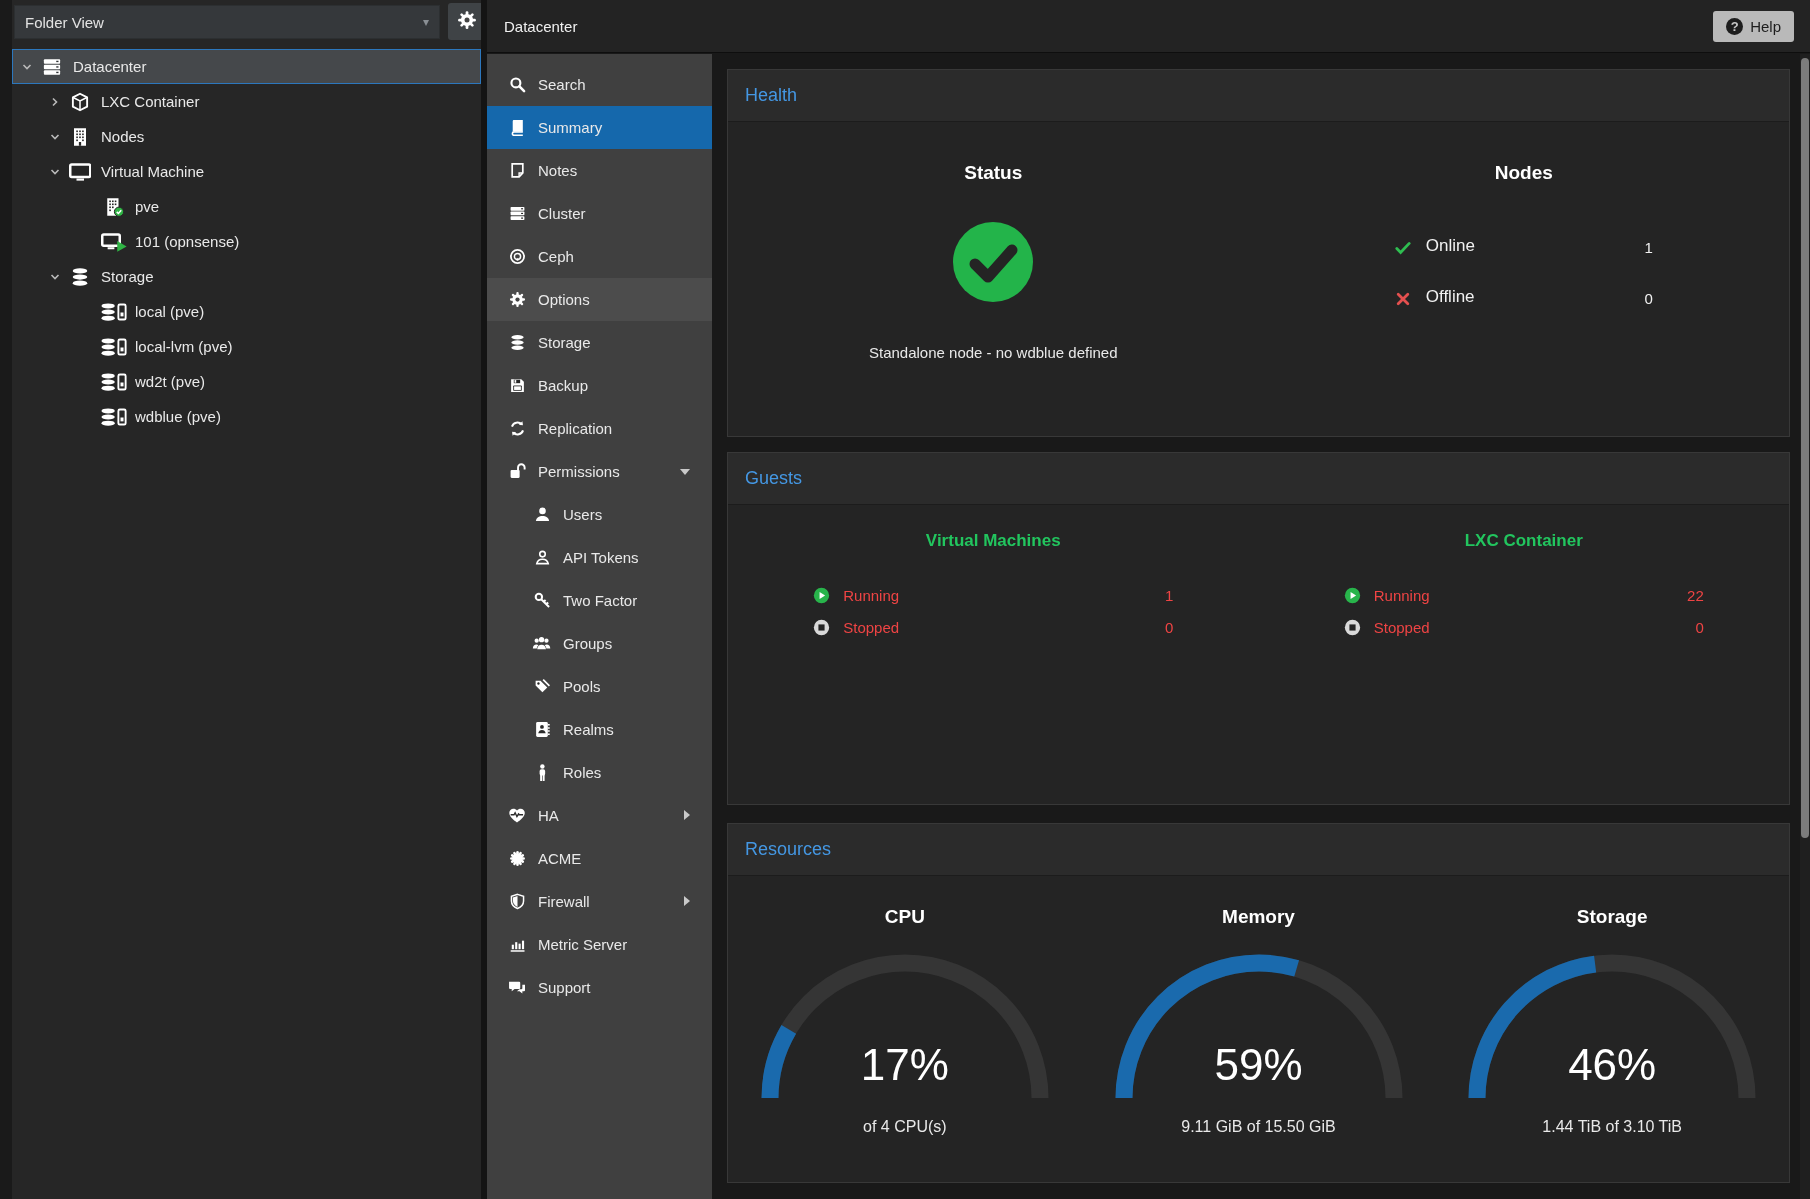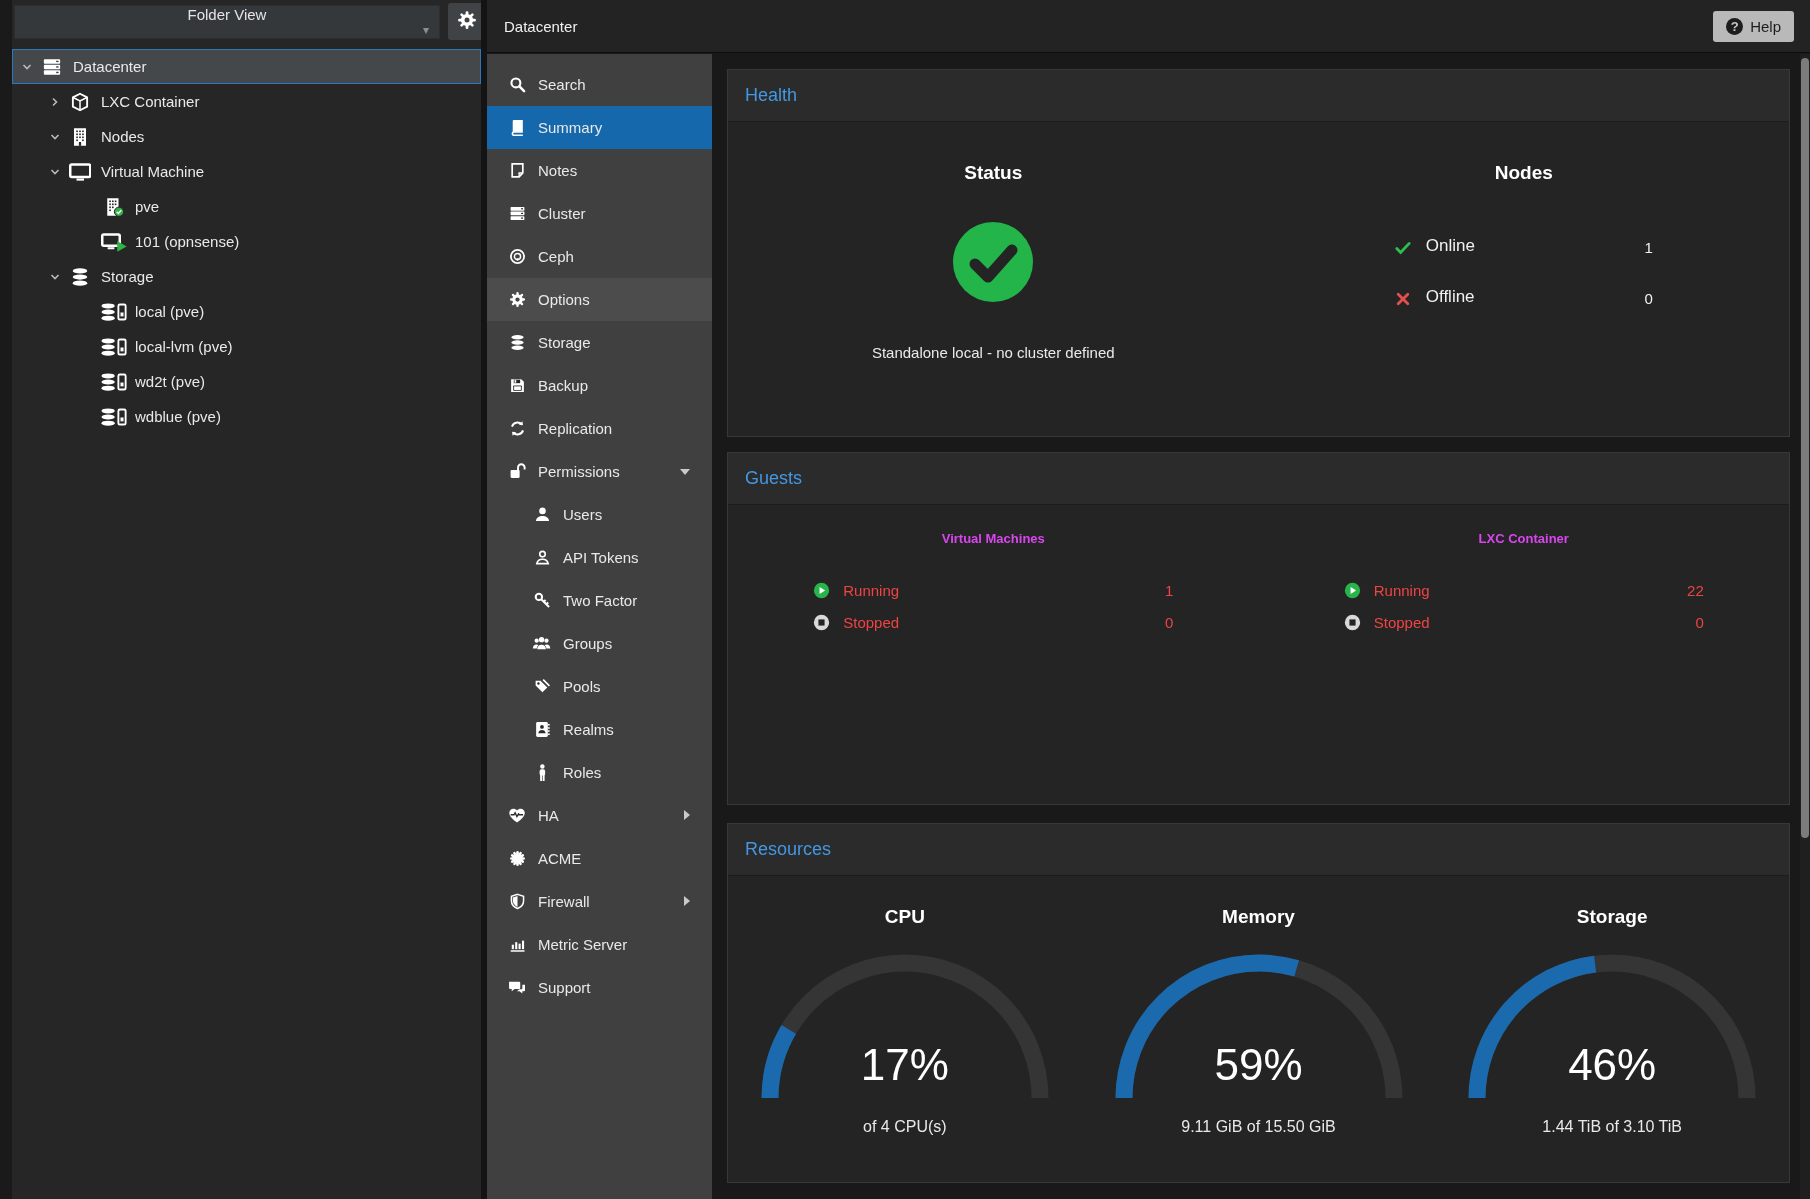--- a/index.html
+++ b/index.html
@@ -7,21 +7,21 @@
   body { font-family:"Liberation Sans","DejaVu Sans",sans-serif; }
   #app { position:relative; width:1810px; height:1199px; background:#191919; overflow:hidden; }
 
   
   #left-strip { position:absolute; left:0; top:0; width:12px; height:100%; background:#1a1a1a; }
   #tree-panel { position:absolute; left:12px; top:0; width:469px; height:100%; background:#262626; }
   #splitter { position:absolute; left:481px; top:0; width:6px; height:100%; background:#141414; }
 
   #view-select { position:absolute; left:2px; top:5px; width:426px; height:34px; background:#35383b;
     border:1px solid #2c2f31; color:#e3e3e3; font-size:15px; display:flex; align-items:center;
-    padding:0 10px; cursor:pointer;flex-direction:column; }
+    padding:0 10px; cursor:pointer; }
   #view-select .chev { margin-left:auto; color:#8a8f94; font-size:12px; }
   #gear-btn { position:absolute; left:436px; top:3px; width:37px; height:37px; background:#3f4346;
     border-radius:3px; display:flex; align-items:center; justify-content:center; cursor:pointer; }
   #gear-btn svg { height:20px; width:20px; }
 
   #tree { position:absolute; left:0; top:49px; width:100%; }
   .tree-row { height:35px; display:flex; align-items:center; color:#e9e9e9; font-size:15px;
     cursor:pointer; white-space:nowrap; }
   .tree-row.selected { background:#45484b; outline:1px solid #2c77bd; outline-offset:-1px; }
   .tree-arrow { width:18px; display:flex; justify-content:center; flex:none; }
@@ -67,21 +67,21 @@
   #status-icon-wrap { text-align:center; margin-top:36px; }
   #status-icon-wrap svg { width:84px; height:84px; }
   #status-msg { text-align:center; font-size:15px; color:#e9e9e9; margin-top:36px; }
 
   #nodes-rows { width:258px; margin:42px auto 0; }
   .node-row { display:flex; align-items:flex-end; height:30px; margin-bottom:21px; font-size:17px; color:#f1f1f1; }
   .node-row .row-icon { width:22px; display:flex; margin-right:9px; }
   .node-row .row-icon svg { height:16px; }
   .node-row .row-val { margin-left:auto; font-size:15px; }
 
-  .guest-heading { font-size:13px; font-weight:bold; color:#d946ef; text-align:center; margin-top:26px; }
+  .guest-heading { font-size:17px; font-weight:bold; color:#22c55e; text-align:center; margin-top:26px; }
   .guest-rows { width:360px; margin:30px auto 0; }
   .guest-row { display:flex; align-items:center; height:28px; margin-bottom:4px; font-size:15px; color:#ef4444; }
   .guest-row .row-icon { width:24px; display:flex; margin-right:6px; }
   .guest-row .row-icon svg { height:17px; }
   .guest-row .row-val { margin-left:auto; }
 
   .gauge-col { flex:1; }
   .gauge-heading { font-size:19px; font-weight:bold; color:#fff; text-align:center; margin-top:30px; }
   .gauge-wrap { width:300px; height:160px; position:relative; margin:18px auto 0; }
   .gauge-wrap svg { width:300px; height:160px; }
@@ -583,21 +583,21 @@
       <div class="panel-header">
         <span>Health</span>
       </div>
       <div class="panel-body">
         <div class="half-col">
           <div class="col-heading">Status</div>
           <div id="status-icon-wrap"><svg viewBox="0 0 84 84">
                 <circle cx="42" cy="42" r="40" fill="#23b44a"></circle>
                 <path d="M24 44l13 13 24-27" fill="none" stroke="#242424" stroke-width="11" stroke-linecap="round" stroke-linejoin="round"></path>
               </svg></div>
-          <div id="status-msg">Standalone local - no cluster defined</div>
+          <div id="status-msg">Standalone node - no wdblue defined</div>
         </div>
         <div class="half-col">
           <div class="col-heading">Nodes</div>
           <div id="nodes-rows">
               <div class="node-row">
                 <span class="row-icon">
                   <svg viewBox="0 0 16 16">
                     <path d="M1.8 8.6l3.8 3.8L14.2 3.4" fill="none" stroke="#2fbe51" stroke-width="2.8" stroke-linecap="round"></path>
                   </svg>
                 </span>

